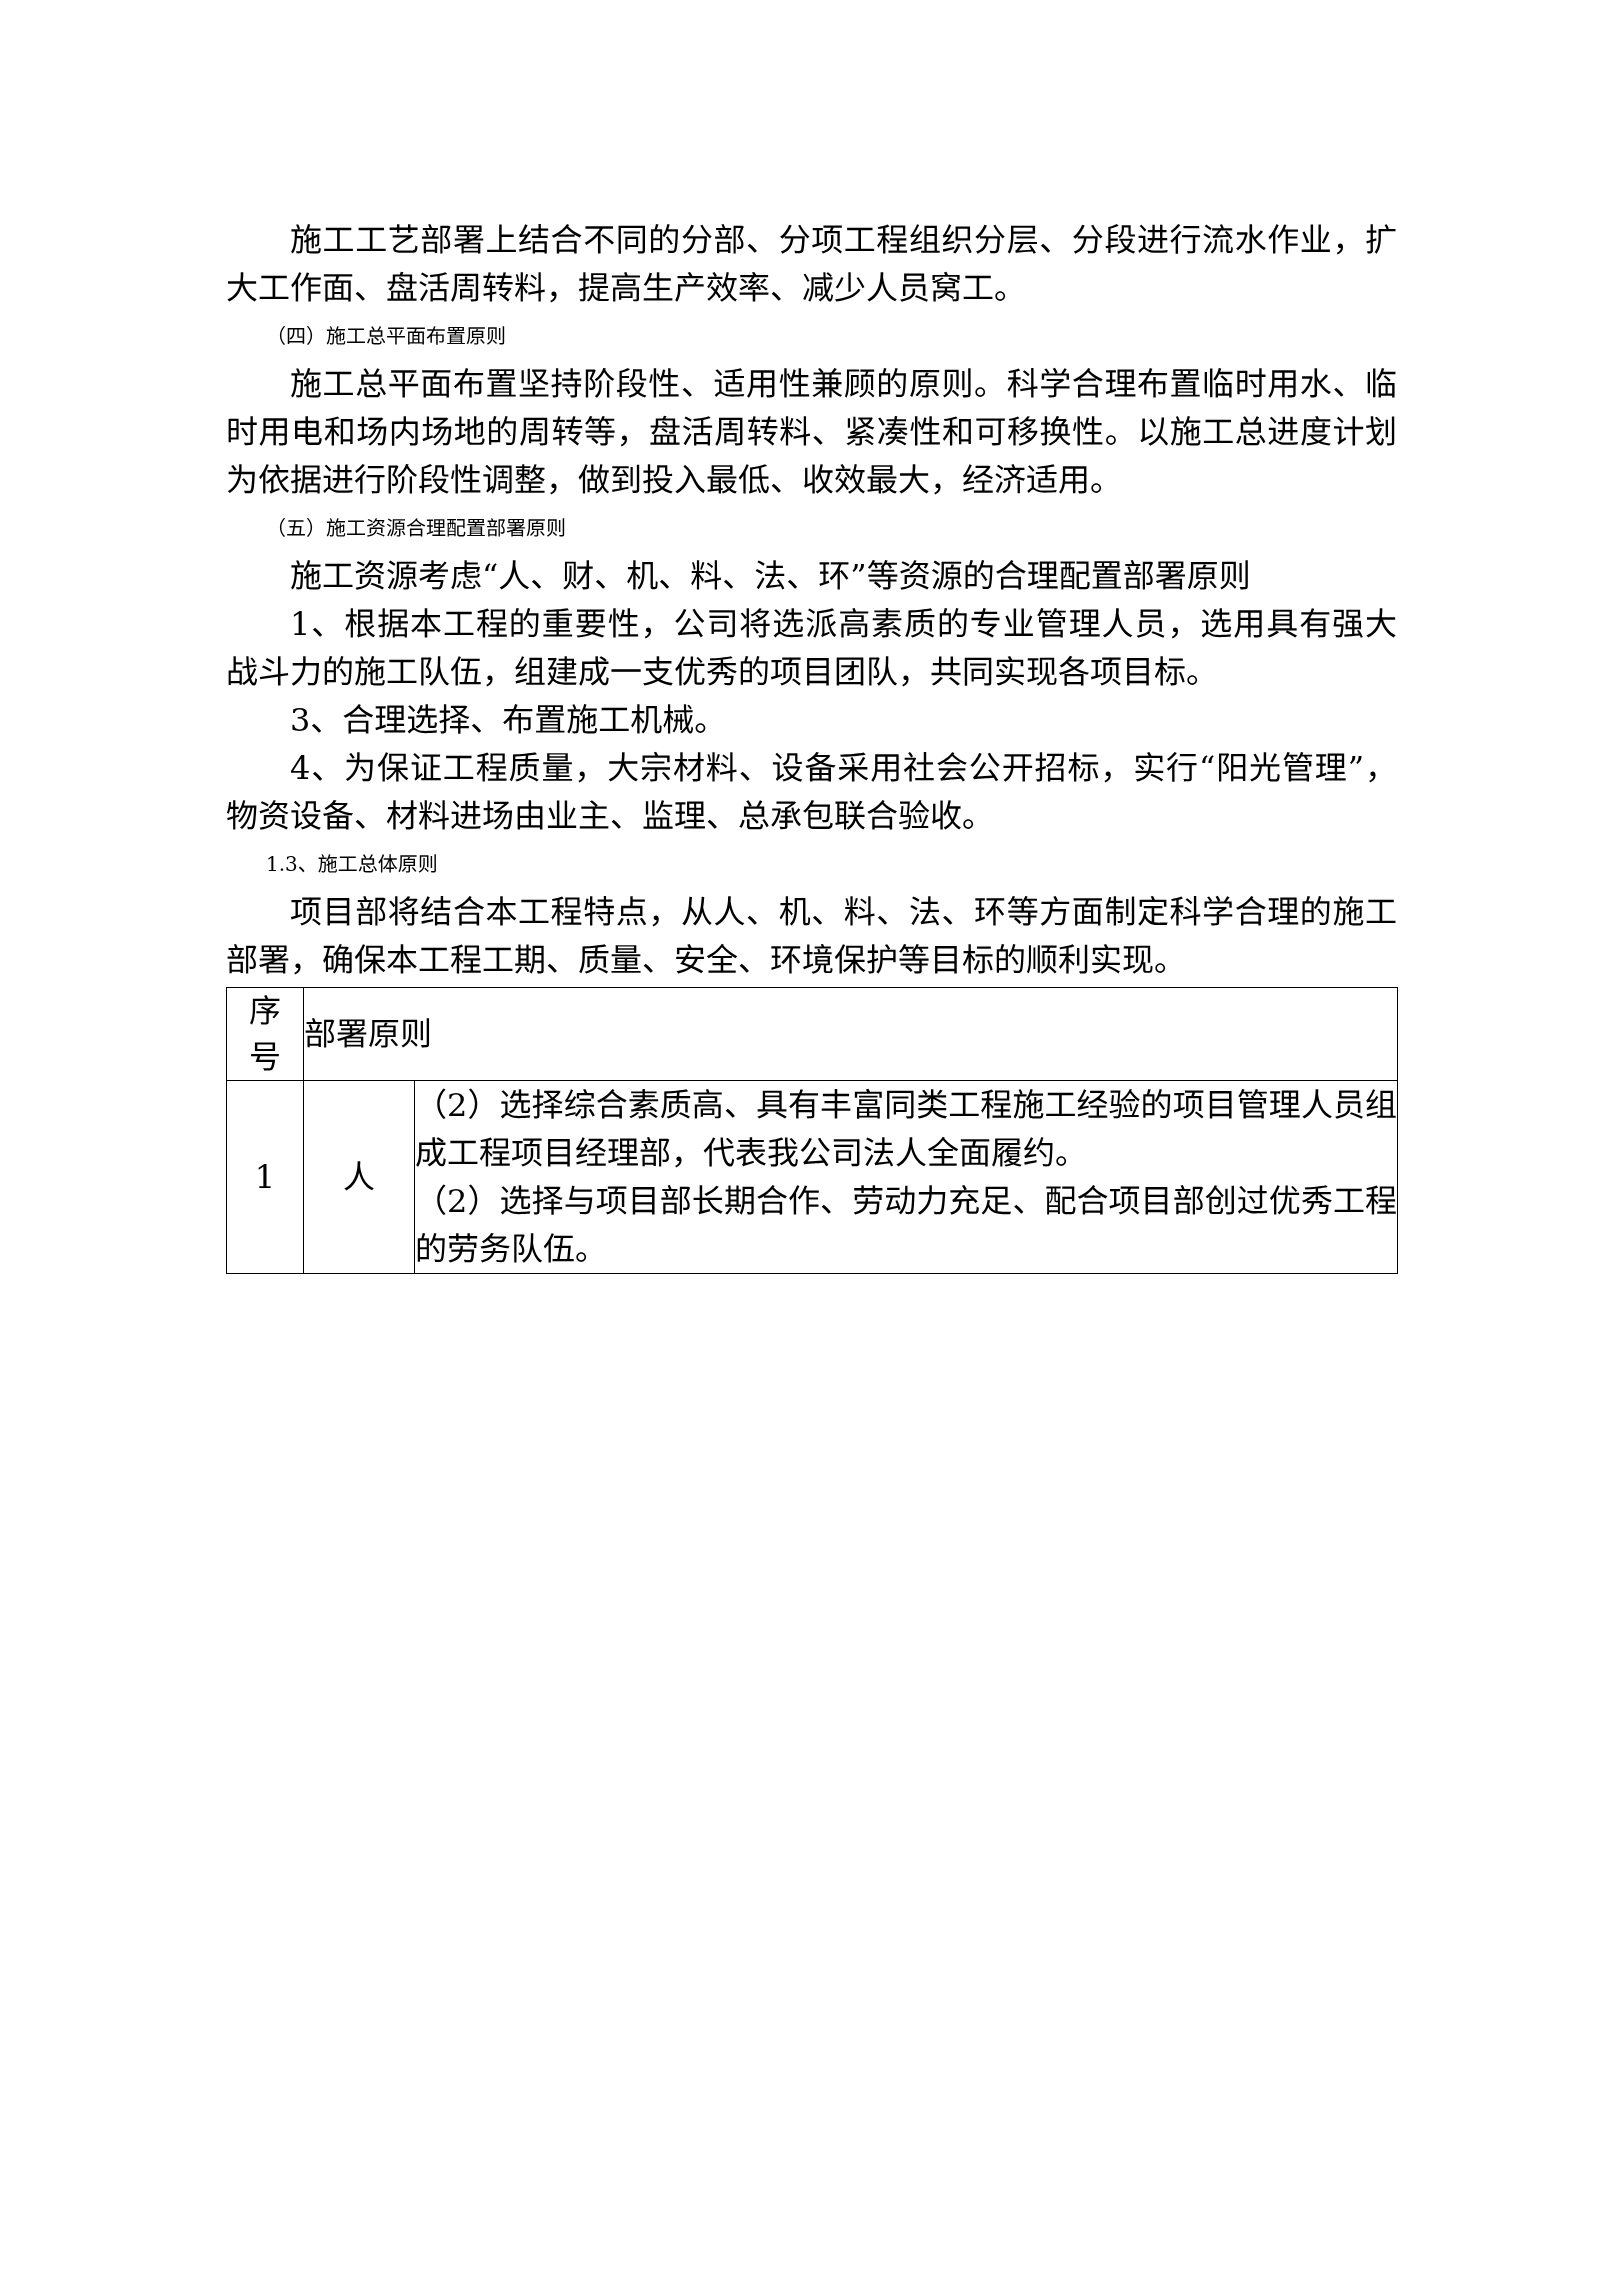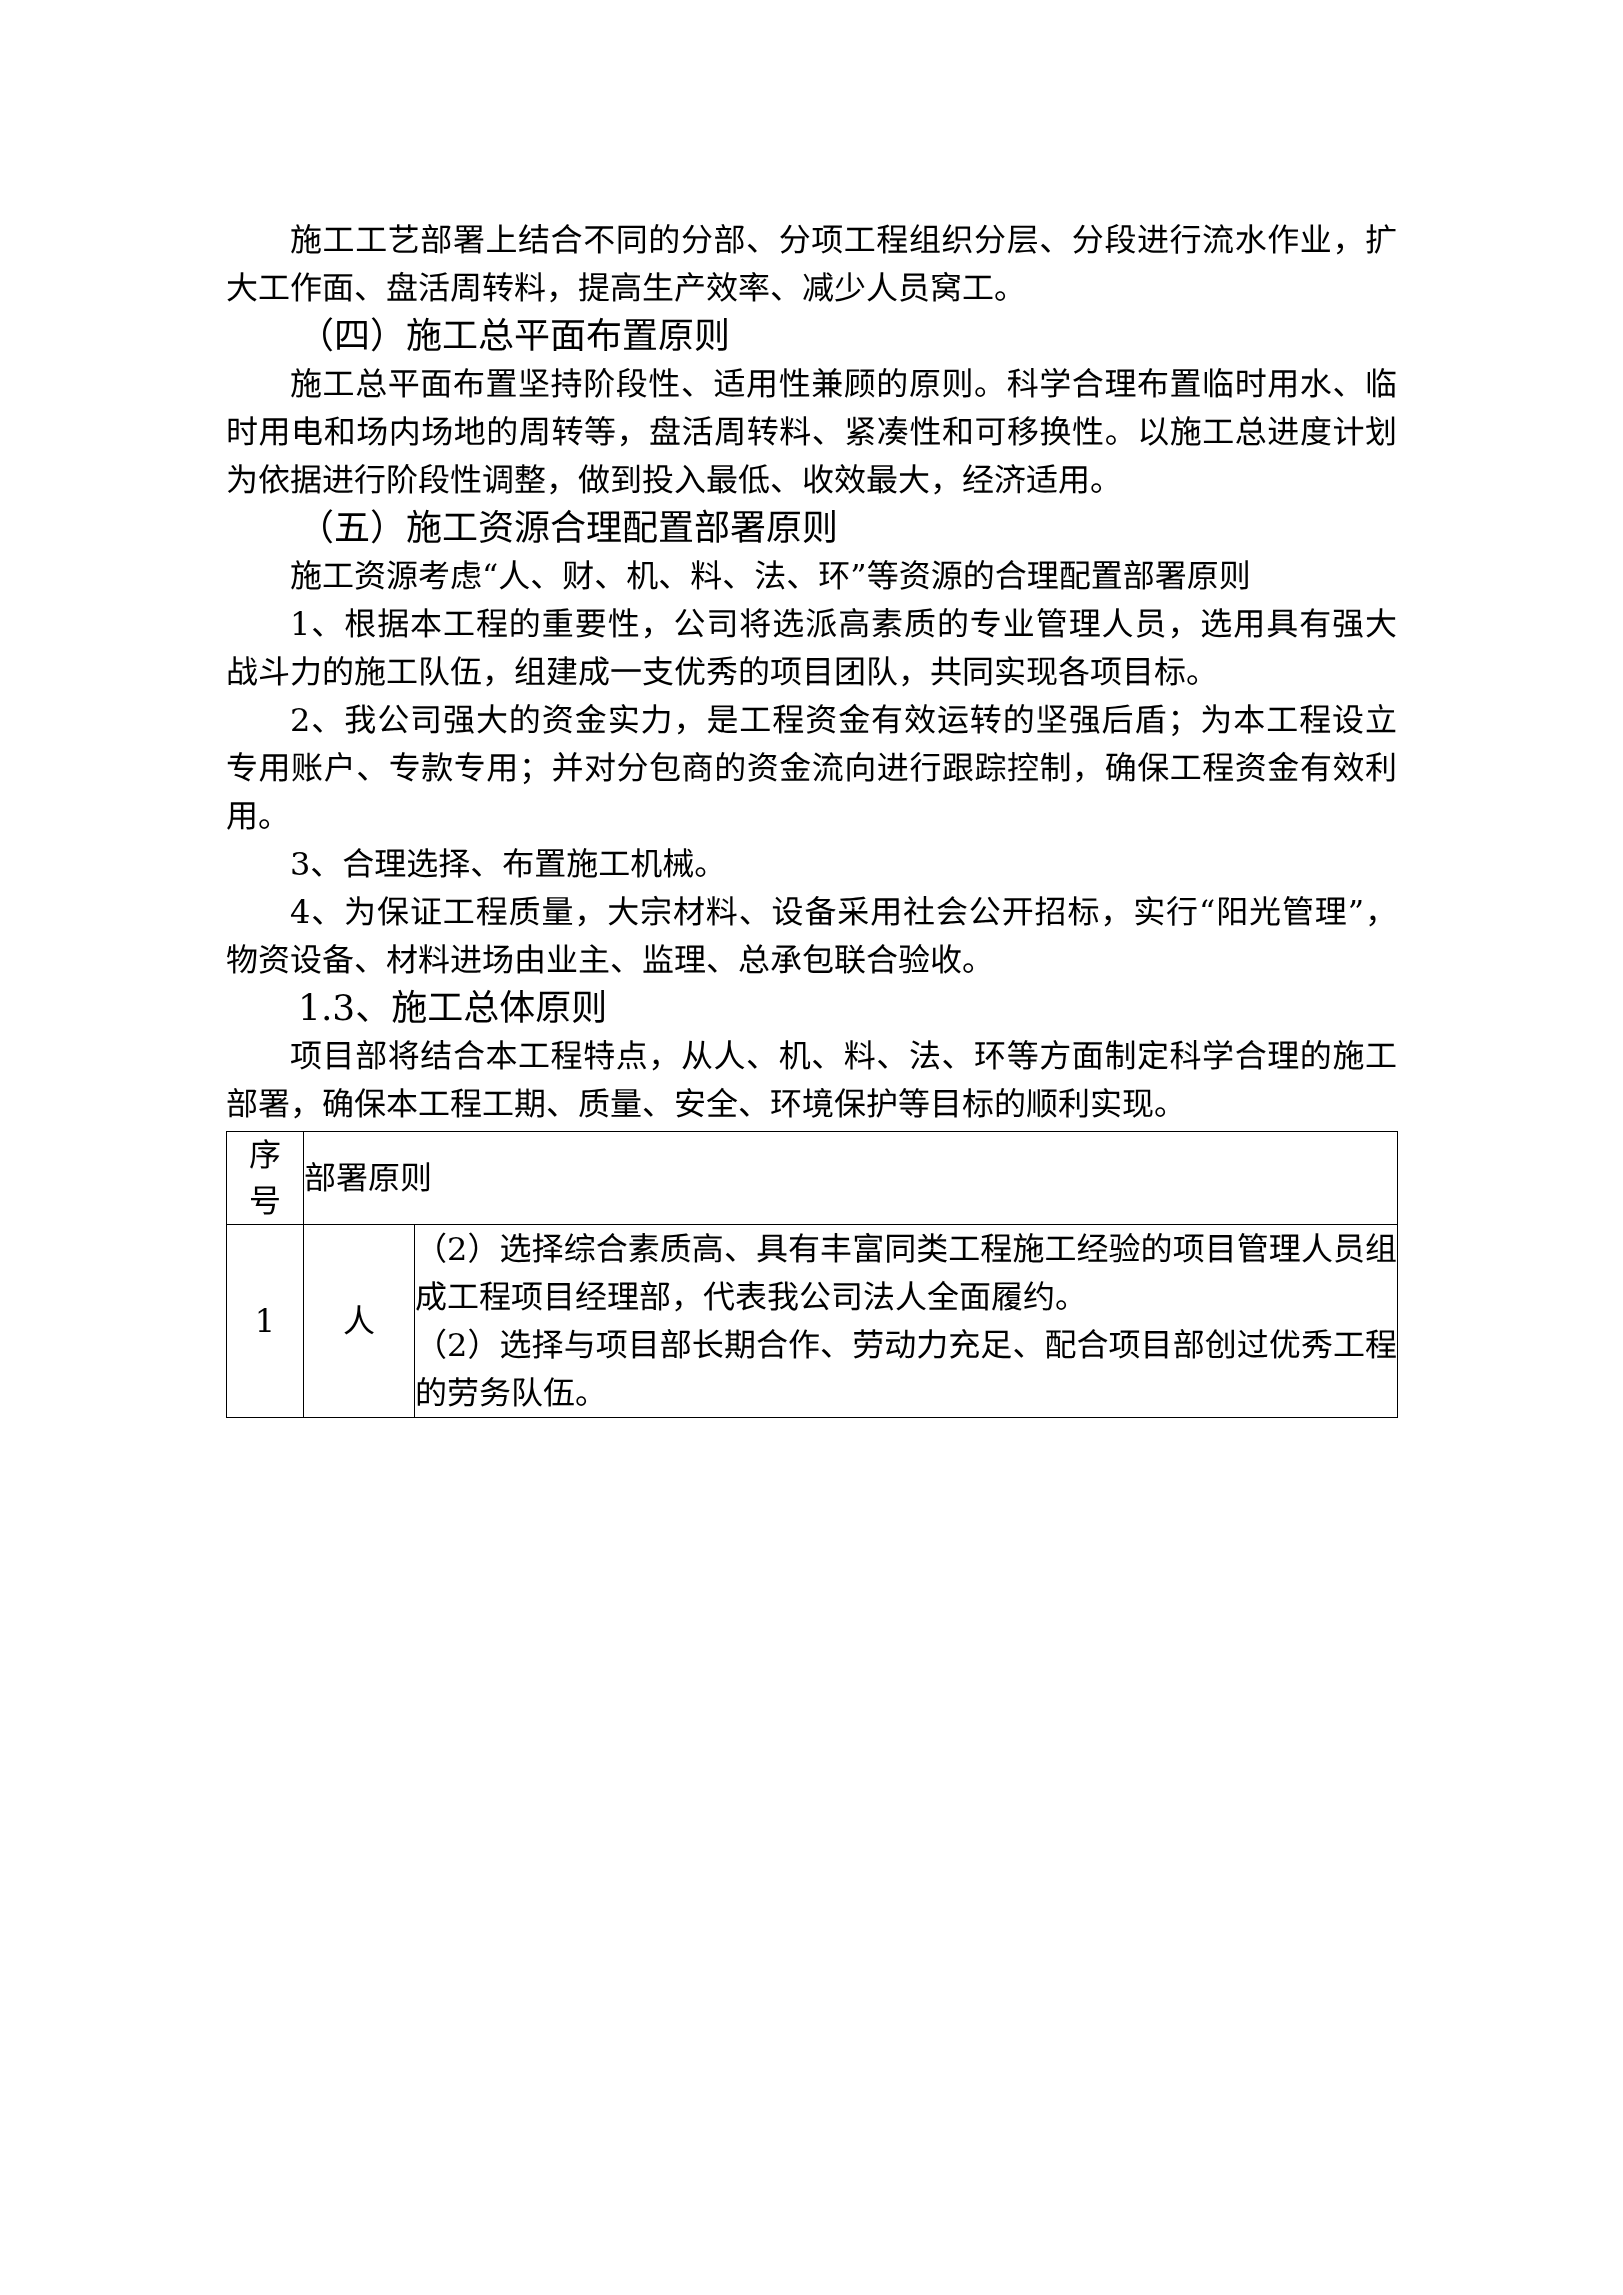--- a/index.html
+++ b/index.html
@@ -28,21 +28,21 @@
     margin: 0;
     text-indent: 2em;
     font-size: 32px;
     line-height: 48px;
     text-align: justify;
     text-justify: inter-ideograph;
   }
   .heading {
     margin: 0;
     text-indent: 2em;
-    font-size: 36px;
+    font-size: 20px;
     line-height: 48px;
     text-align: left;
   }
   
   .deploy-table {
     border-collapse: collapse;
     width: 1171px;
     margin: 2.6px 0 0 0;
     table-layout: fixed;
   }
@@ -97,21 +97,20 @@
   <p class="heading">（四）施工总平面布置原则</p>
 
   <p class="p">施工总平面布置坚持阶段性、适用性兼顾的原则。科学合理布置临时用水、临时用电和场内场地的周转等，盘活周转料、紧凑性和可移换性。以施工总进度计划为依据进行阶段性调整，做到投入最低、收效最大，经济适用。</p>
 
   <p class="heading">（五）施工资源合理配置部署原则</p>
 
   <p class="p">施工资源考虑“人、财、机、料、法、环”等资源的合理配置部署原则</p>
 
   <p class="p">1、根据本工程的重要性，公司将选派高素质的专业管理人员，选用具有强大战斗力的施工队伍，组建成一支优秀的项目团队，共同实现各项目标。</p>
 
-  <p class="p">2、我公司强大的资金实力，是工程资金有效运转的坚强后盾；为本工程设立专用账户、专款专用；并对分包商的资金流向进行跟踪控制，确保工程资金有效利用。</p>
 
   <p class="p">3、合理选择、布置施工机械。</p>
 
   <p class="p">4、为保证工程质量，大宗材料、设备采用社会公开招标，实行“阳光管理”，物资设备、材料进场由业主、监理、总承包联合验收。</p>
 
   <p class="heading">1.3、施工总体原则</p>
 
   <p class="p">项目部将结合本工程特点，从人、机、料、法、环等方面制定科学合理的施工部署，确保本工程工期、质量、安全、环境保护等目标的顺利实现。</p>
 
   <table class="deploy-table">

